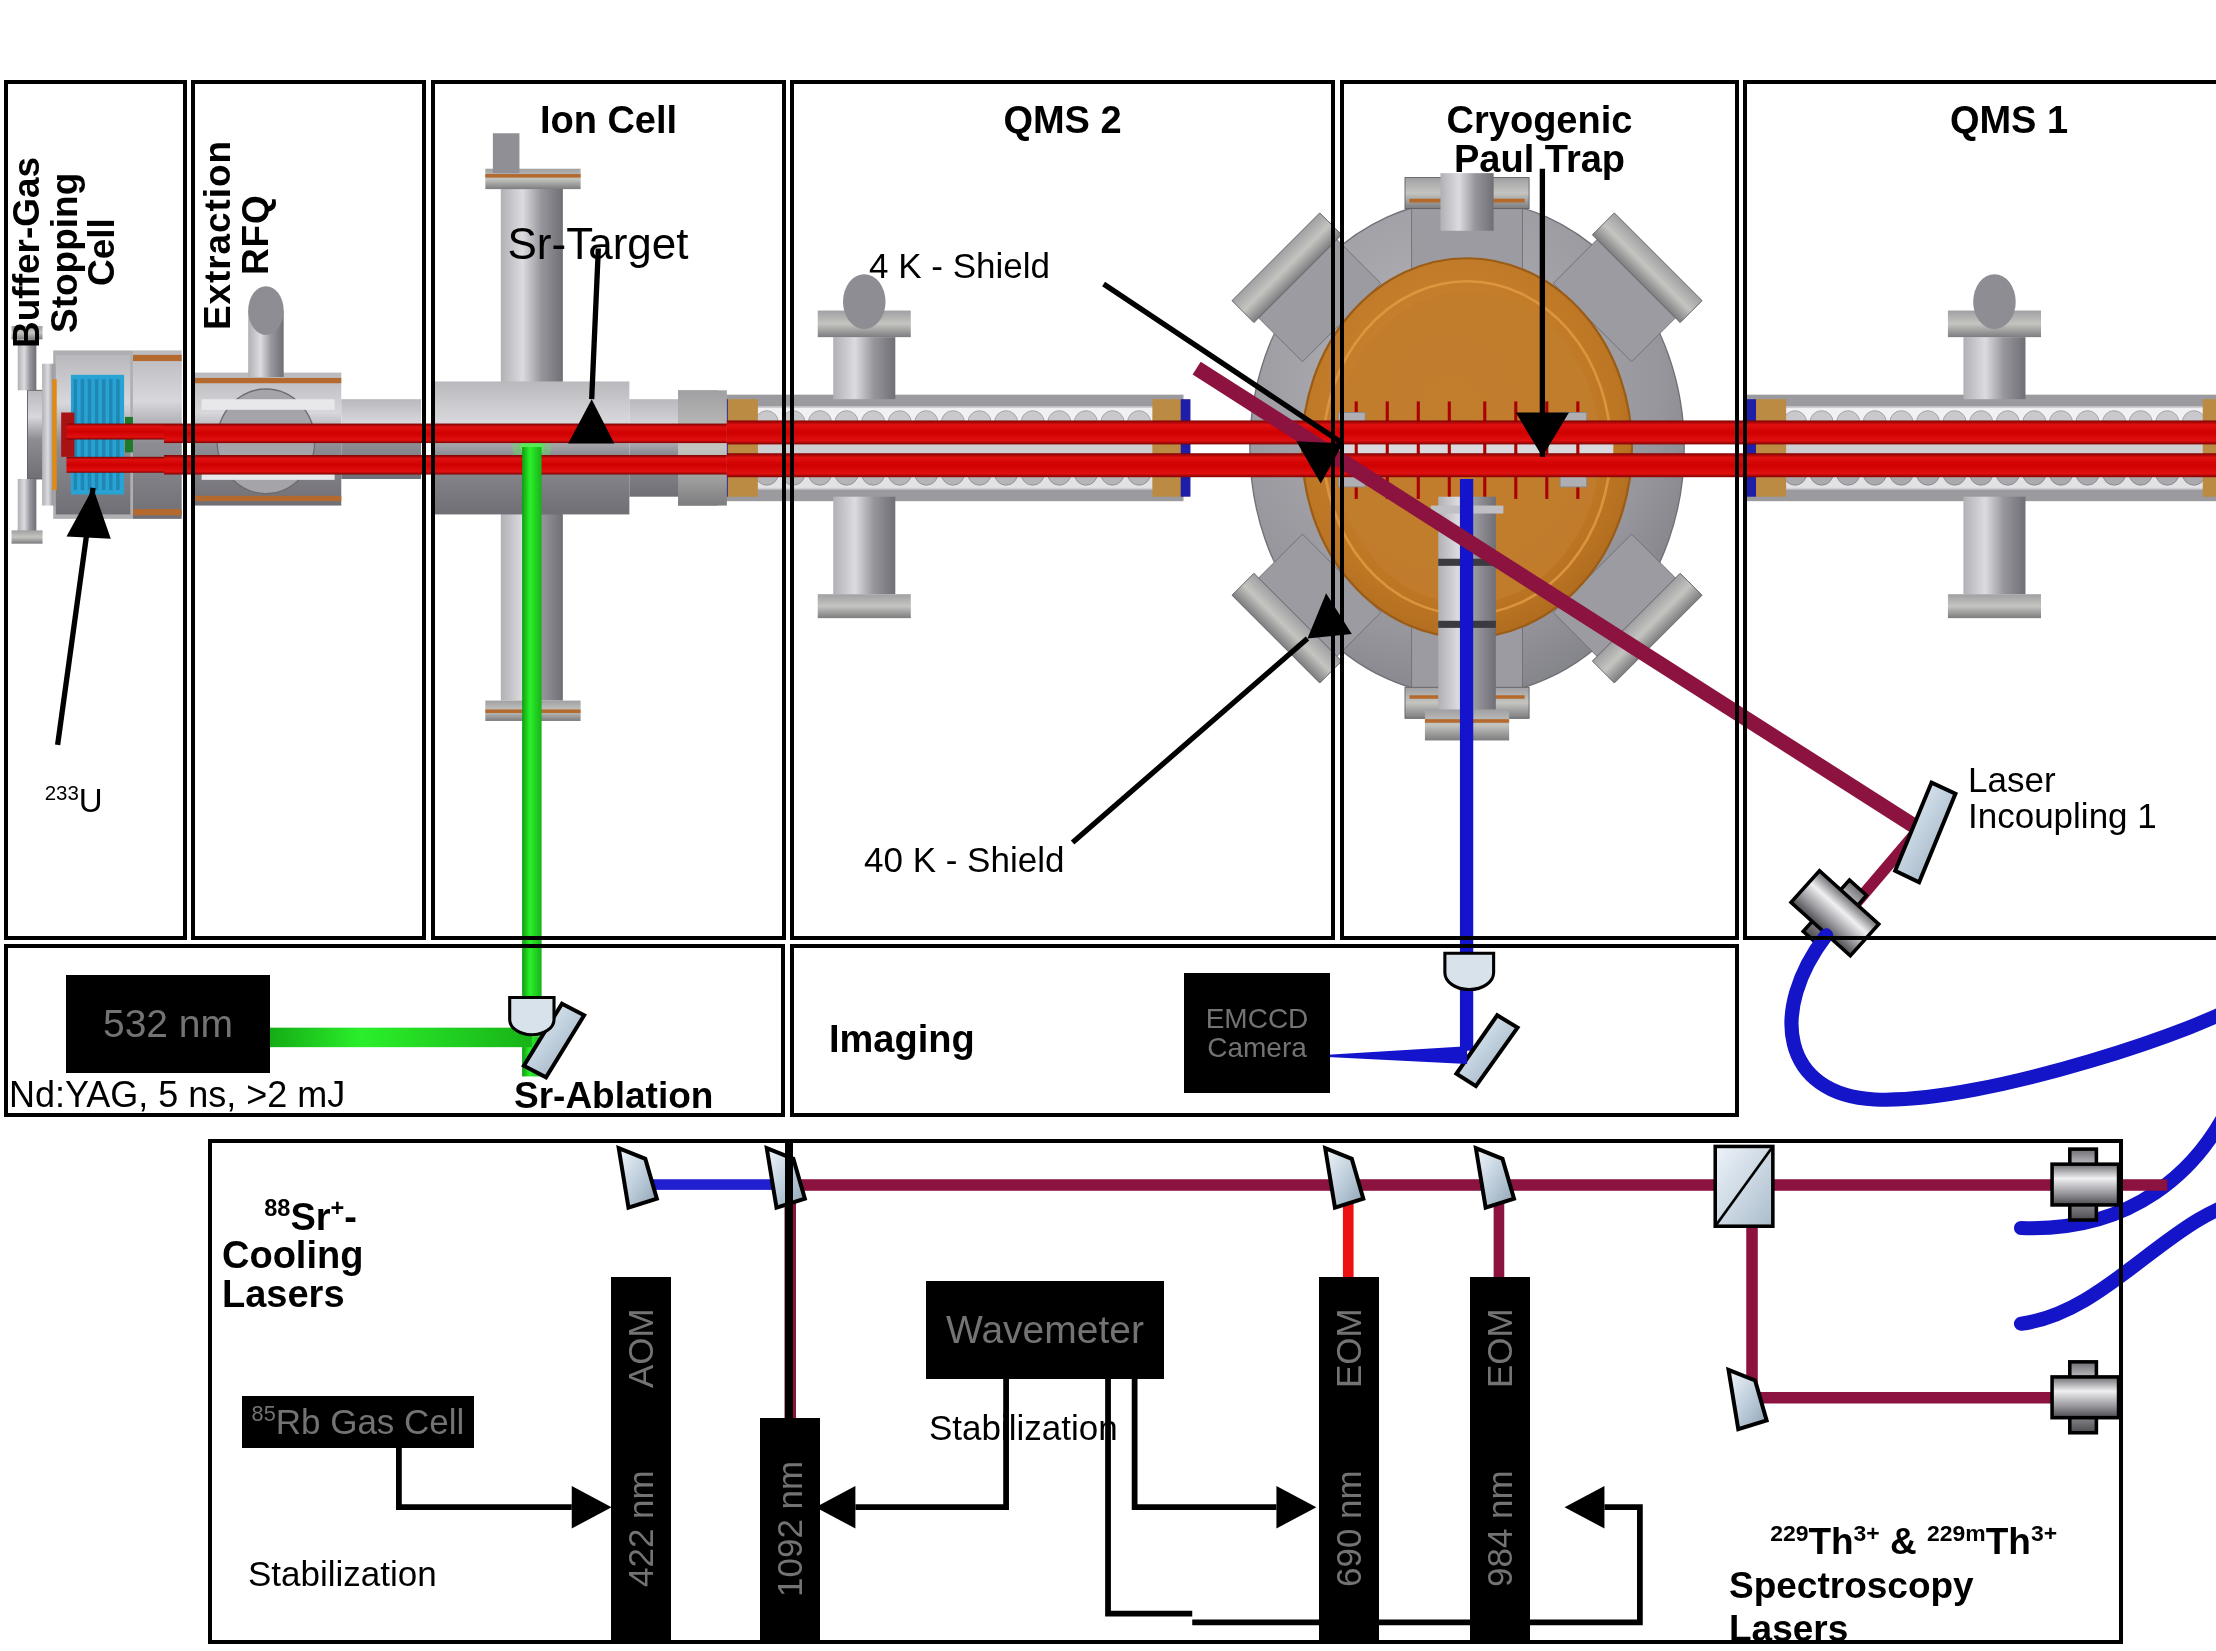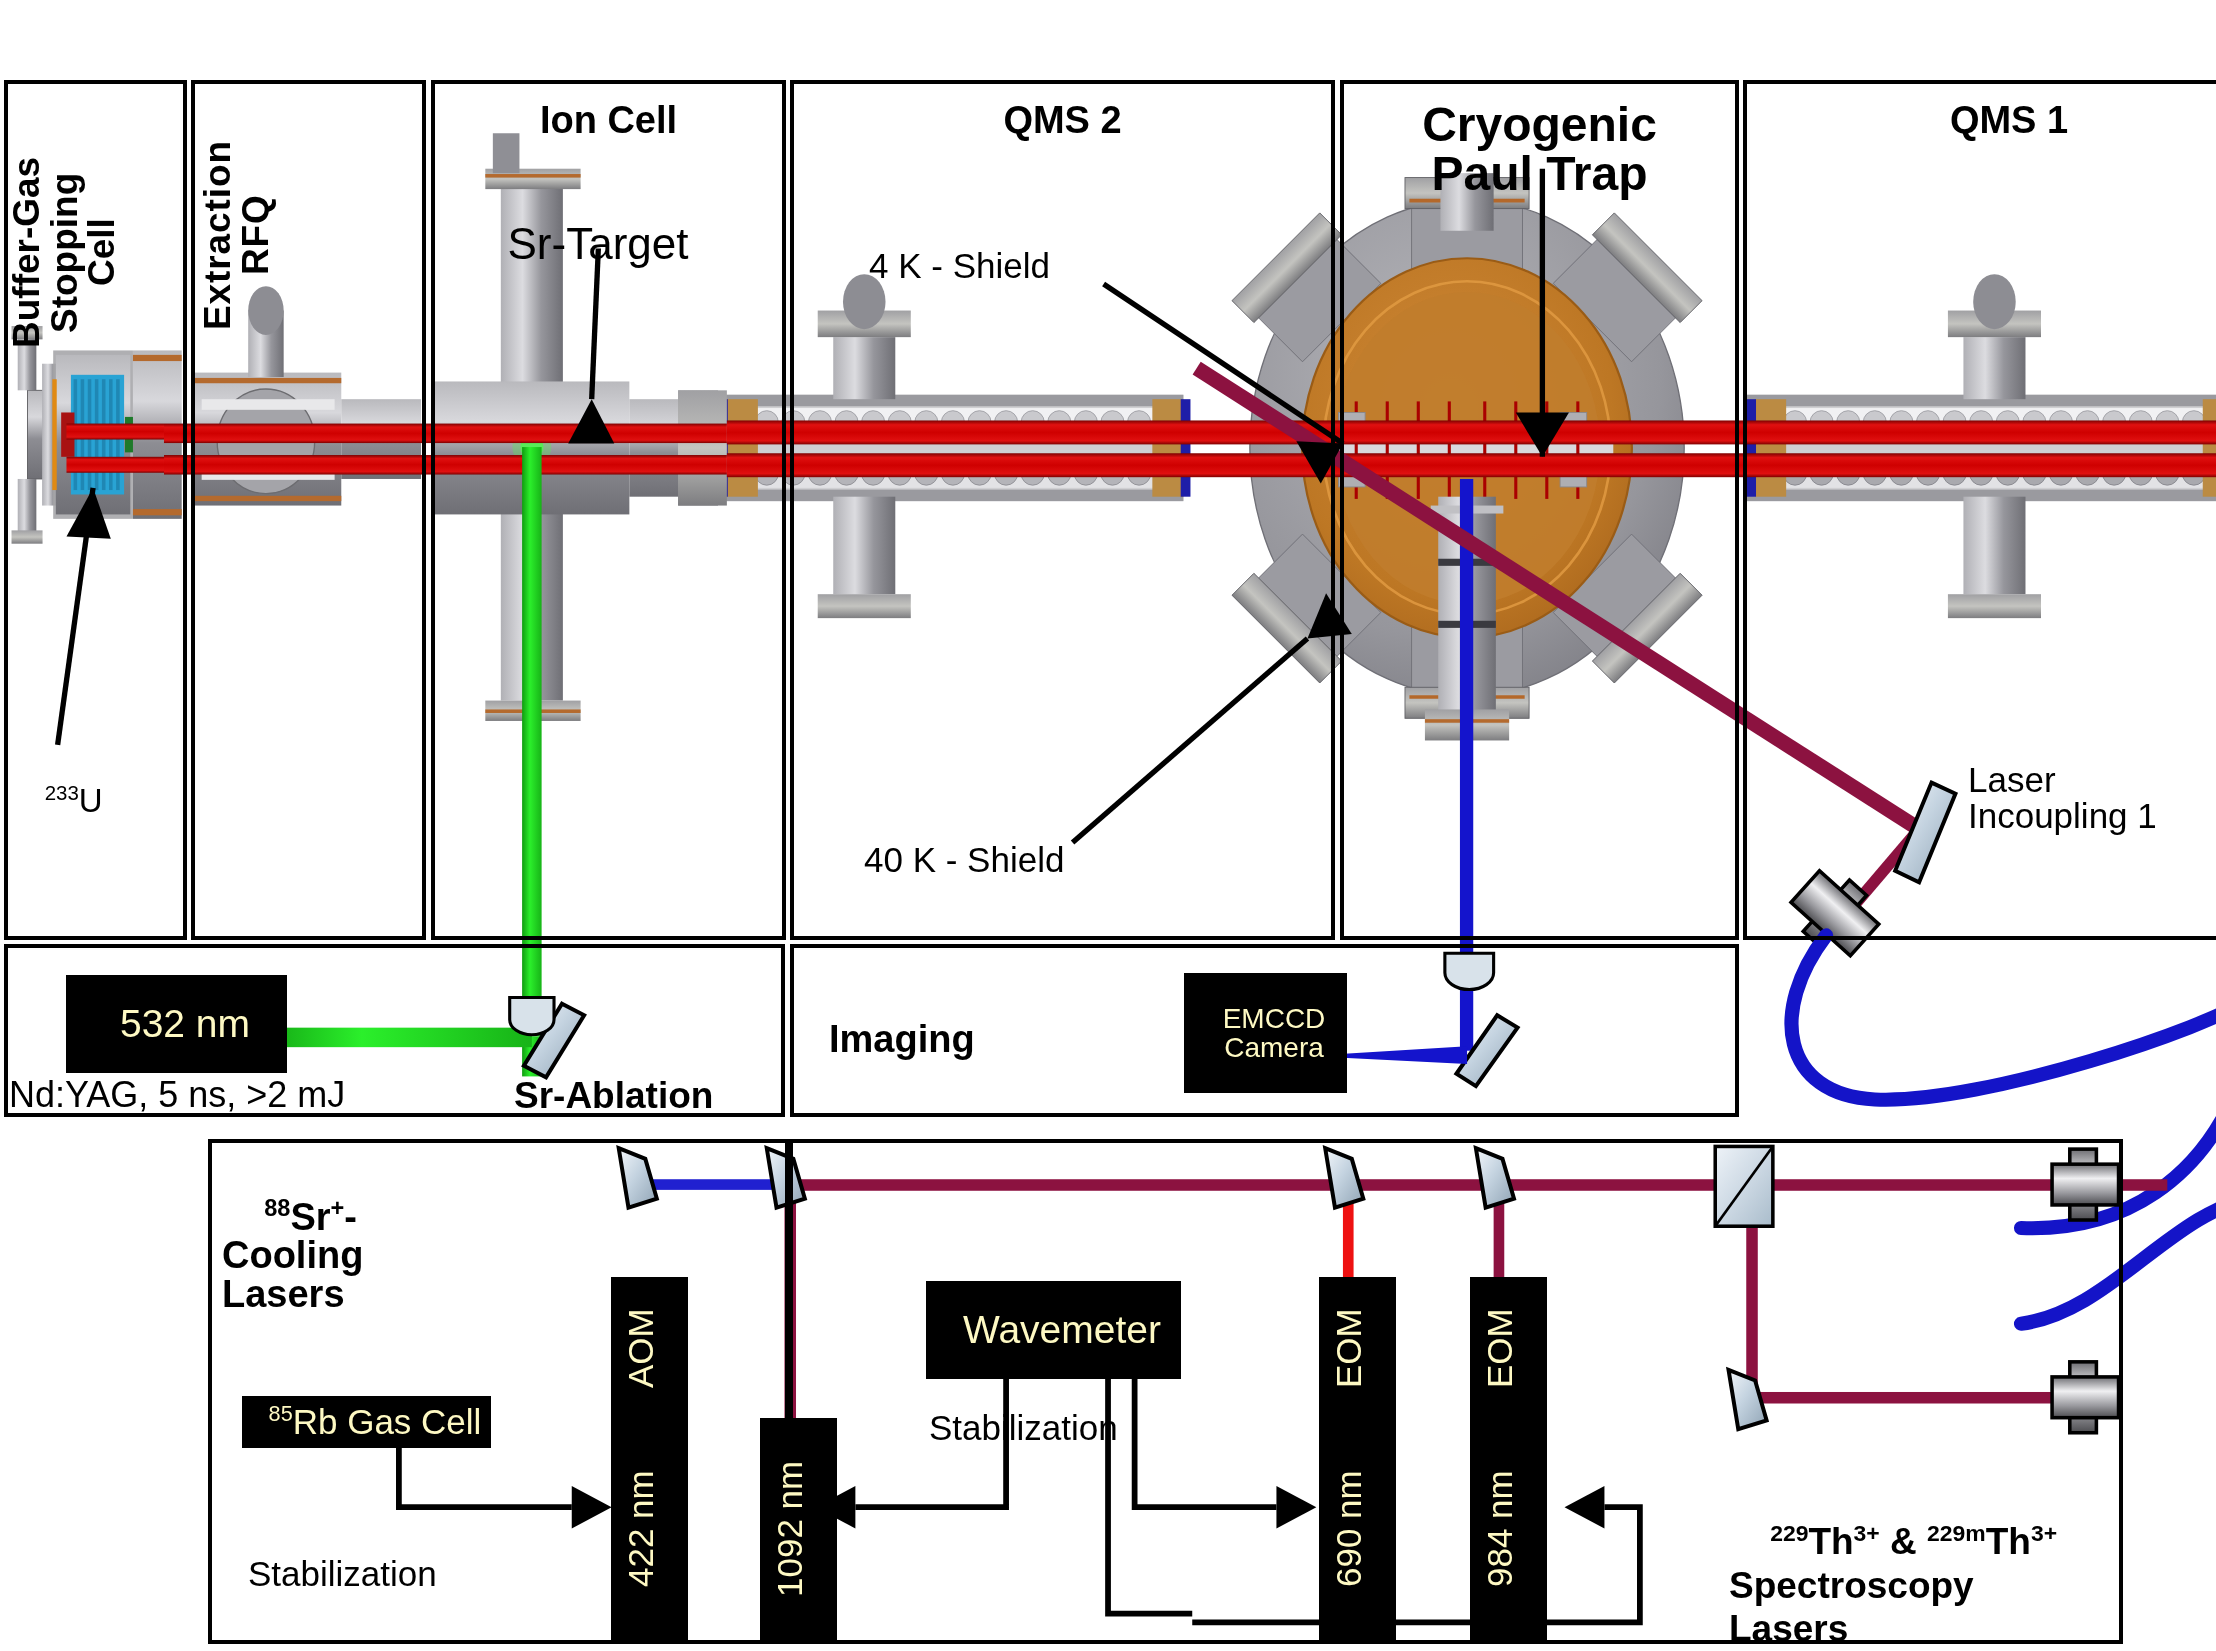--- a/index.html
+++ b/index.html
@@ -8,23 +8,23 @@
     background:#ffffff;
     font-family:"Liberation Sans", sans-serif;
     overflow:hidden;
   }
   .panel{position:absolute;border:4px solid #000;box-sizing:border-box;background:transparent;}
   .lbl{position:absolute;color:#000;line-height:1.02;white-space:pre;}
   .bold{font-weight:bold;}
   .ctr{text-align:center;}
   .vert{writing-mode:vertical-rl;transform:rotate(180deg);transform-origin:center;}
   .blackbox{
-    position:absolute;background:#000;color:#fef9c3;
+    position:absolute;background:#000;color:#737373;
     display:flex;align-items:center;justify-content:center;
-    text-align:center;line-height:1.05;white-space:pre;font-weight:normal;padding-left:17px;
+    text-align:center;line-height:1.05;white-space:pre;font-weight:normal;
   }
   .blackbox.vtext{writing-mode:vertical-rl;transform:rotate(180deg);}
   svg{position:absolute;left:0;top:0;pointer-events:none;}
   .sup{font-size:0.62em;vertical-align:super;}
 </style>
 </head>
 <body>
 
 <div id="root">
 
@@ -472,21 +472,21 @@
 Stopping
 Cell</div>
 
   <div class="lbl bold vert ctr" style="left:199px;top:93px;height:284px;font-size:37px;letter-spacing:0.9px;">Extraction
 RFQ</div>
 
   <div class="lbl bold ctr" style="left:431px;top:101px;width:355px;font-size:38px;">Ion Cell</div>
 
   <div class="lbl bold ctr" style="left:790px;top:101px;width:545px;font-size:38px;">QMS 2</div>
 
-  <div class="lbl bold ctr" style="left:1340px;top:101px;width:399px;font-size:48px;">Cryogenic
+  <div class="lbl bold ctr" style="left:1340px;top:101px;width:399px;font-size:38px;">Cryogenic
 Paul Trap</div>
 
   <div class="lbl bold ctr" style="left:1743px;top:101px;width:532px;font-size:38px;">QMS 1</div>
 
   <div class="lbl" style="left:8px;top:749px;font-size:33px;">
     <span class="sup">233</span><span>U</span>
   </div>
 
   <div class="lbl ctr" style="left:443px;top:222px;width:310px;font-size:44px;">Sr-Target</div>
 

